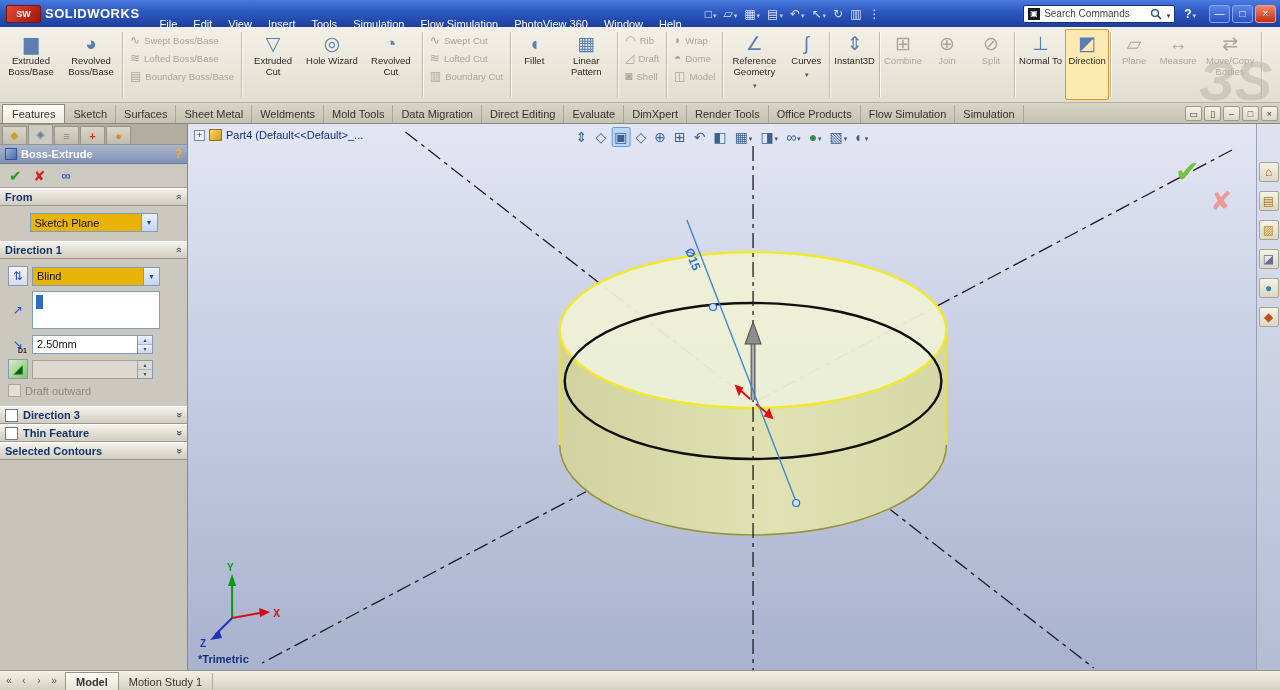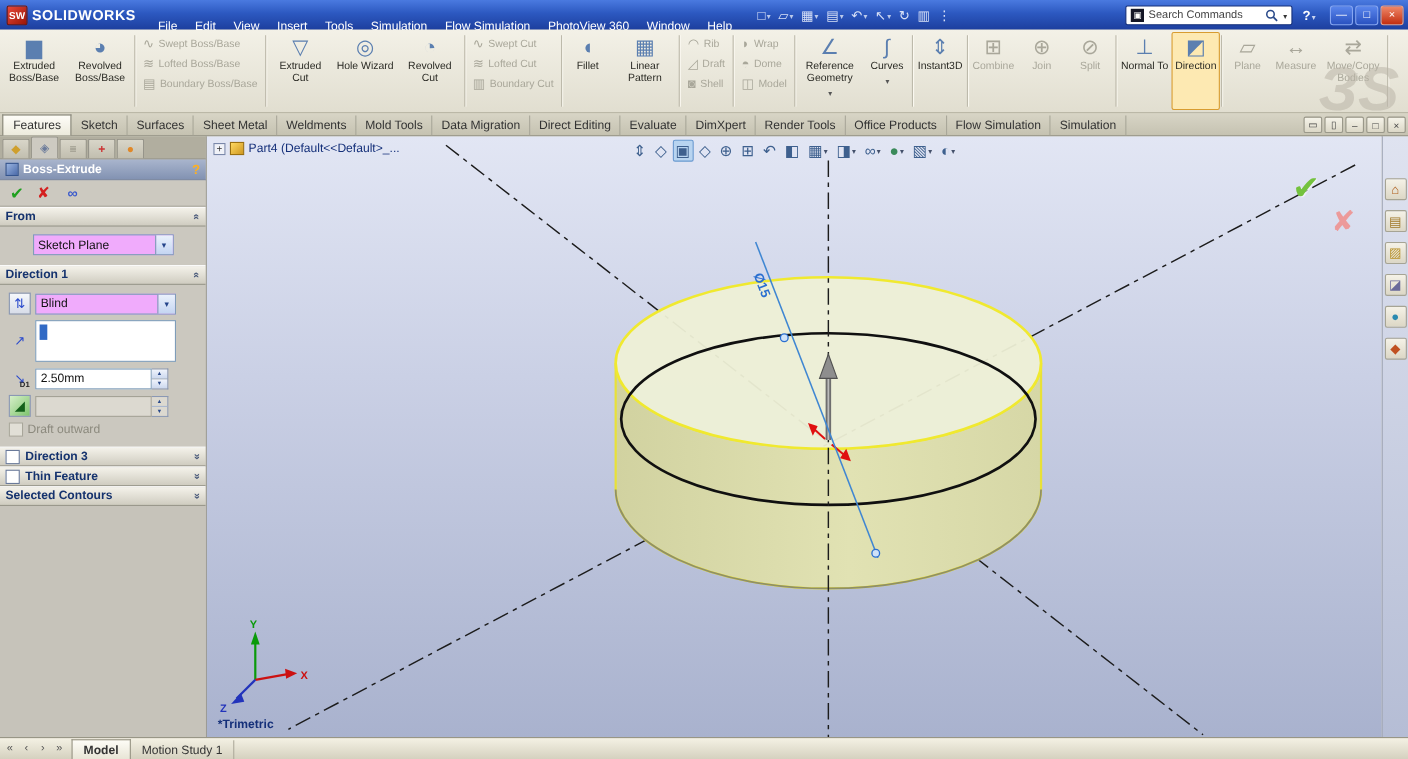--- a/index.html
+++ b/index.html
@@ -3,21 +3,21 @@
 <meta charset="utf-8">
 <style>
 *{margin:0;padding:0;box-sizing:border-box;}
 html,body{width:1280px;height:690px;overflow:hidden;}
 body{font-family:"Liberation Sans","DejaVu Sans",sans-serif;font-size:11px;color:#222;}
 .app{position:relative;width:1280px;height:690px;background:#d6d2c2;}
 
 
 .titlebar{position:absolute;top:0;left:0;right:0;height:27px;display:flex;align-items:center;background:linear-gradient(180deg,#4a7ae0 0%,#2c58c0 45%,#1d3f9e 100%);color:#fff;padding:0 4px;gap:2px;}
 .logo{display:flex;align-items:center;gap:4px;padding:0 10px 0 2px;}
-.logo-badge{width:19px;height:18px;background:linear-gradient(135deg,#e8483a,#9a1606);color:#fff;font-weight:bold;font-size:9px;display:flex;align-items:center;justify-content:center;border-radius:2px;border:1px solid #7a1404;}
+.logo-badge{width:35px;height:18px;background:linear-gradient(135deg,#e8483a,#9a1606);color:#fff;font-weight:bold;font-size:9px;display:flex;align-items:center;justify-content:center;border-radius:2px;border:1px solid #7a1404;}
 .logo-text{font-weight:bold;font-size:13px;letter-spacing:.5px;}
 .menubar{display:flex;align-items:center;margin-top:20px;}
 .menu-item{padding:5px 8px;font-size:11px;white-space:nowrap;}
 .quickicons{display:flex;align-items:center;gap:1px;margin-left:10px;opacity:.92;}
 .qi{display:flex;align-items:center;padding:2px 3px;border-radius:2px;}
 .qi-g{font-size:12px;color:#e6ecfc;}
 .car::after{content:"▾";font-size:7px;color:#c8d4f0;margin-left:1px;}
 .search{margin-left:auto;width:152px;height:18px;background:#fff;border-radius:2px;display:flex;align-items:center;padding:0 4px;gap:4px;border:1px solid #16307a;}
 .search-flag{width:12px;height:12px;background:#141626;color:#fff;font-size:8px;display:flex;align-items:center;justify-content:center;}
 .search-text{flex:1;font-size:10px;color:#444;white-space:nowrap;overflow:hidden;}
@@ -70,21 +70,21 @@
 .pm-ok{color:#1fa01f;font-size:15px;font-weight:bold;}
 .pm-cancel{color:#d42020;font-size:14px;font-weight:bold;}
 .pm-preview{color:#3a5acc;font-size:13px;font-weight:bold;margin-left:4px;}
 .pm-body{flex:1;background:#cbc8bf;display:flex;flex-direction:column;overflow:hidden;}
 .sec-header{height:18px;flex:none;background:linear-gradient(180deg,#f4f2ea,#cfccc0);border-top:1px solid #fff;border-bottom:1px solid #9a988c;display:flex;align-items:center;gap:5px;padding:0 5px;color:#16336e;font-weight:bold;font-size:11px;}
 .chev{margin-left:auto;color:#4a5a7a;font-size:10px;font-weight:bold;line-height:10px;}
 .chev.up::after{content:"»";display:inline-block;transform:rotate(-90deg);}
 .chev.down::after{content:"»";display:inline-block;transform:rotate(90deg);}
 .sec-body{padding:7px 6px 9px;display:flex;flex-direction:column;gap:5px;}
 .from-body{align-items:center;}
-.xp-select{height:19px;background:#f0abfc;border:1px solid #7f9db9;display:flex;align-items:center;width:128px;padding-left:4px;font-size:11px;color:#111;}
+.xp-select{height:19px;background:#eab308;border:1px solid #7f9db9;display:flex;align-items:center;width:128px;padding-left:4px;font-size:11px;color:#111;}
 .dd{margin-left:auto;width:16px;height:100%;background:linear-gradient(180deg,#eaf1fc,#c4d5f2);border-left:1px solid #7f9db9;display:flex;align-items:center;justify-content:center;}
 .dd::after{content:"▾";font-size:8px;color:#24448a;}
 .row{display:flex;align-items:center;gap:4px;padding-left:2px;}
 .mini-btn{width:20px;height:20px;border:1px solid #8a98b4;background:linear-gradient(180deg,#f5f7fb,#d7dce8);display:flex;align-items:center;justify-content:center;font-size:12px;color:#2a4acc;flex:none;}
 .mini-btn.green{color:#14601a;background:linear-gradient(135deg,#d6efc9,#7dc46c);}
 .mini-icon{width:20px;height:20px;display:flex;align-items:center;justify-content:center;font-size:12px;color:#2a4acc;position:relative;flex:none;}
 .mini-icon b{font-size:7px;position:absolute;bottom:0;right:1px;color:#222;}
 .sel-box{width:128px;height:38px;background:#fff;border:1px solid #7f9db9;position:relative;}
 .sel-hl{position:absolute;left:3px;top:3px;width:7px;height:14px;background:#316ac5;}
 .field{display:flex;align-items:stretch;}

